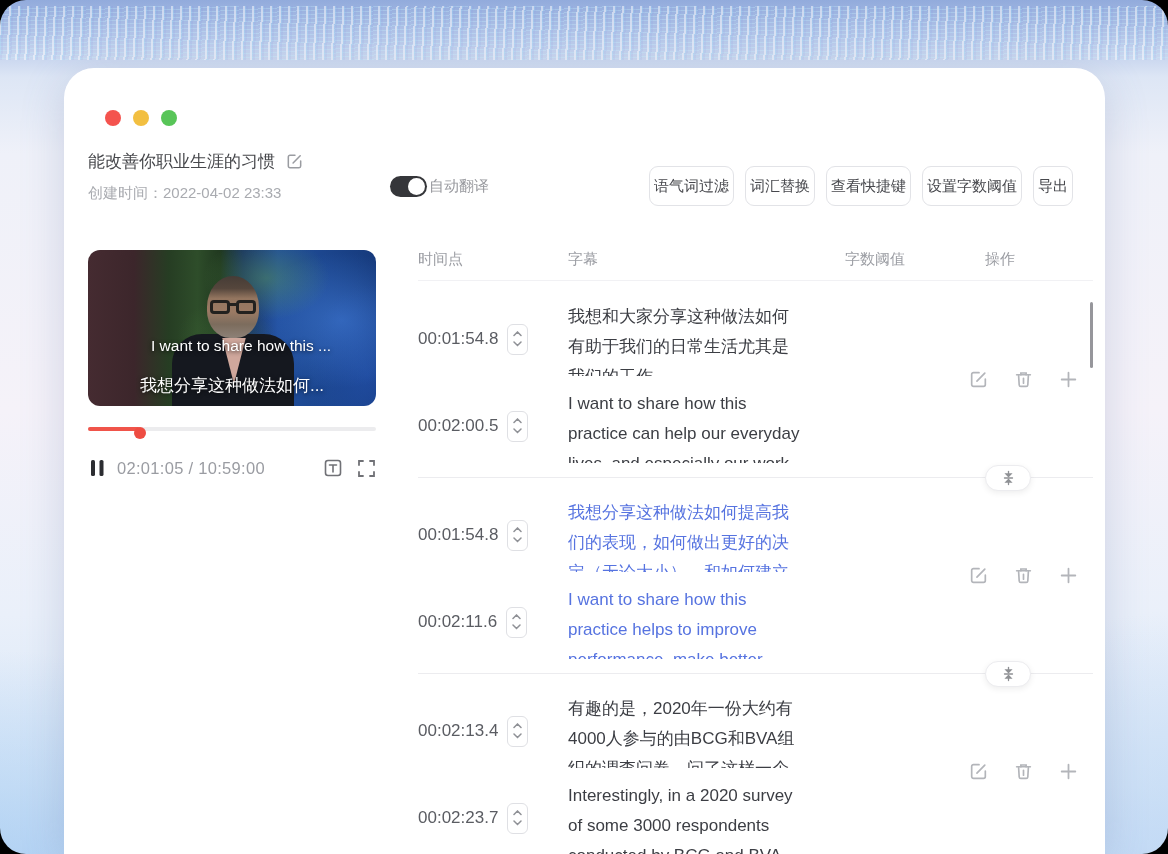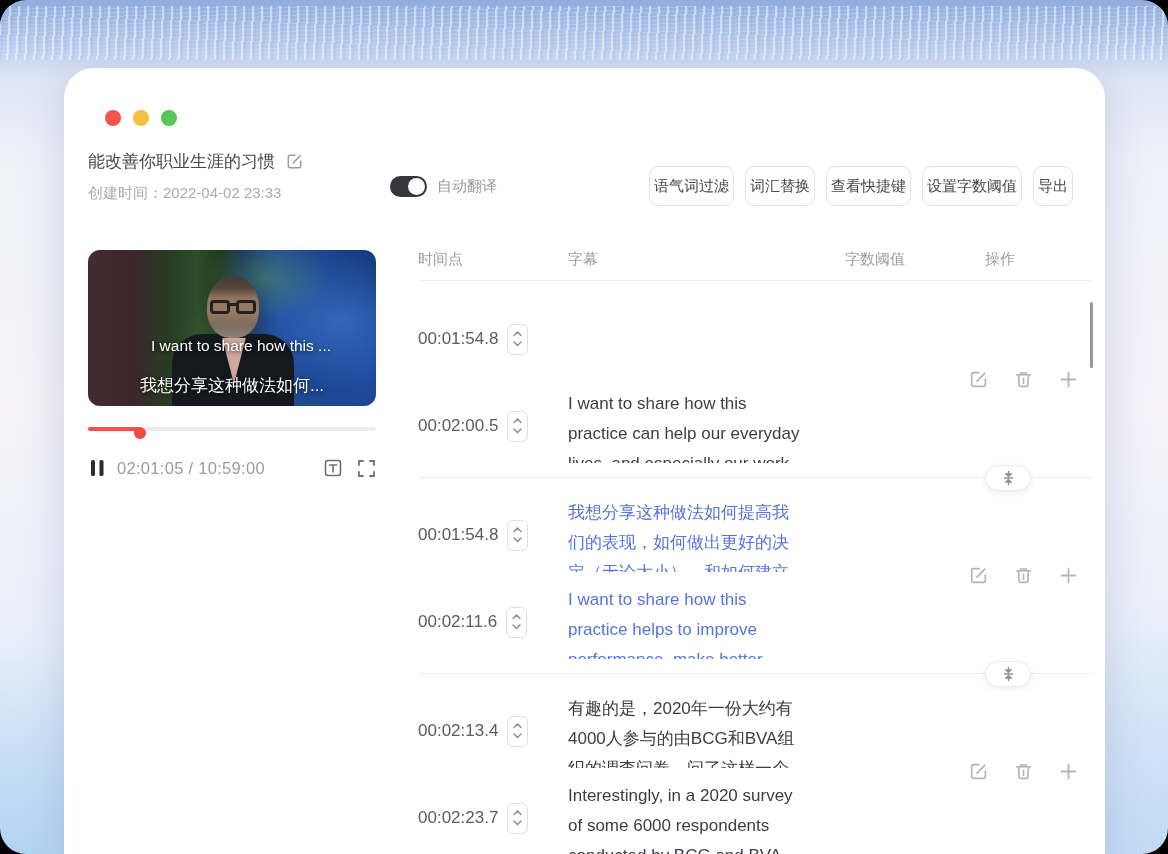--- a/index.html
+++ b/index.html
@@ -22,21 +22,21 @@
 
   
   .lights{ position:absolute; left:41px; top:42px; display:flex; gap:12px; }
   .light{ width:16px; height:16px; border-radius:50%; }
 
   
   .title-block{ position:absolute; left:24px; top:82px; }
   .title-row{ display:flex; align-items:center; gap:10px; font-size:17px; color:#46474b; }
   .created{ margin-top:11px; font-size:15px; color:#a9abb0; }
 
-  .toggle-wrap{ position:absolute; left:326px; top:108px; display:flex; align-items:center; gap:10px; }
+  .toggle-wrap{ position:absolute; left:326px; top:108px; display:flex; align-items:center; gap:2px; }
   .toggle{ position:relative; width:37px; height:21px; background:#35363a; border-radius:11px; cursor:pointer; }
   .toggle .knob{ position:absolute; right:2px; top:2px; width:17px; height:17px; background:#fff; border-radius:50%; }
   .toggle-label{ font-size:15px; color:#97989d; }
 
   .btn-row{ position:absolute; right:32px; top:98px; display:flex; gap:11px; }
   .btn{ height:40px; padding:0 4px; background:#fff; border:1px solid #e2e3e7; border-radius:9px;
     font-size:15px; color:#47484d; font-family:inherit; cursor:pointer; }
 
   
   .video{ position:absolute; left:24px; top:182px; width:288px; height:156px; border-radius:12px; overflow:hidden;
@@ -194,20 +194,25 @@
               <span>00:01:54.8</span>
               <span class="stepper">
                 <svg width="9" height="6" viewBox="0 0 9 6" fill="none" stroke="#8f9196" stroke-width="1.5" stroke-linecap="round">
                     <path d="M1 4.5 L4.5 1 L8 4.5"></path>
                   </svg>
                 <svg width="9" height="6" viewBox="0 0 9 6" fill="none" stroke="#8f9196" stroke-width="1.5" stroke-linecap="round">
                     <path d="M1 1 L4.5 4.5 L8 1"></path>
                   </svg>
               </span>
             </div>
+            <div class="cell-text">
+              <div>我想和大家分享这种做法如何</div>
+              <div>有助于我们的日常生活尤其是</div>
+              <div>我们的工作</div>
+            </div>
           </div>
           <div class="subrow">
             <div class="cell-time">
               <span>00:02:00.5</span>
               <span class="stepper">
                 <svg width="9" height="6" viewBox="0 0 9 6" fill="none" stroke="#8f9196" stroke-width="1.5" stroke-linecap="round">
                     <path d="M1 4.5 L4.5 1 L8 4.5"></path>
                   </svg>
                 <svg width="9" height="6" viewBox="0 0 9 6" fill="none" stroke="#8f9196" stroke-width="1.5" stroke-linecap="round">
                     <path d="M1 1 L4.5 4.5 L8 1"></path>
@@ -353,21 +358,21 @@
                 <svg width="9" height="6" viewBox="0 0 9 6" fill="none" stroke="#8f9196" stroke-width="1.5" stroke-linecap="round">
                     <path d="M1 4.5 L4.5 1 L8 4.5"></path>
                   </svg>
                 <svg width="9" height="6" viewBox="0 0 9 6" fill="none" stroke="#8f9196" stroke-width="1.5" stroke-linecap="round">
                     <path d="M1 1 L4.5 4.5 L8 1"></path>
                   </svg>
               </span>
             </div>
             <div class="cell-text">
               <div>Interestingly, in a 2020 survey</div>
-              <div>of some 6000 respondents</div>
+              <div>of some 3000 respondents</div>
               <div>conducted by BCG and BVA</div>
             </div>
           </div>
           <div class="actions">
             <button class="icon-btn">
               <svg width="21" height="21" viewBox="0 0 20 20" fill="none" stroke="#b3b5ba" stroke-width="1.6" stroke-linecap="round">
                   <path d="M10.5 3.5 H5.2 A1.7 1.7 0 0 0 3.5 5.2 V14.8 A1.7 1.7 0 0 0 5.2 16.5 H14.8 A1.7 1.7 0 0 0 16.5 14.8 V9.5"></path>
                   <path d="M8.5 11.5 L16 4"></path>
                 </svg>
             </button>

